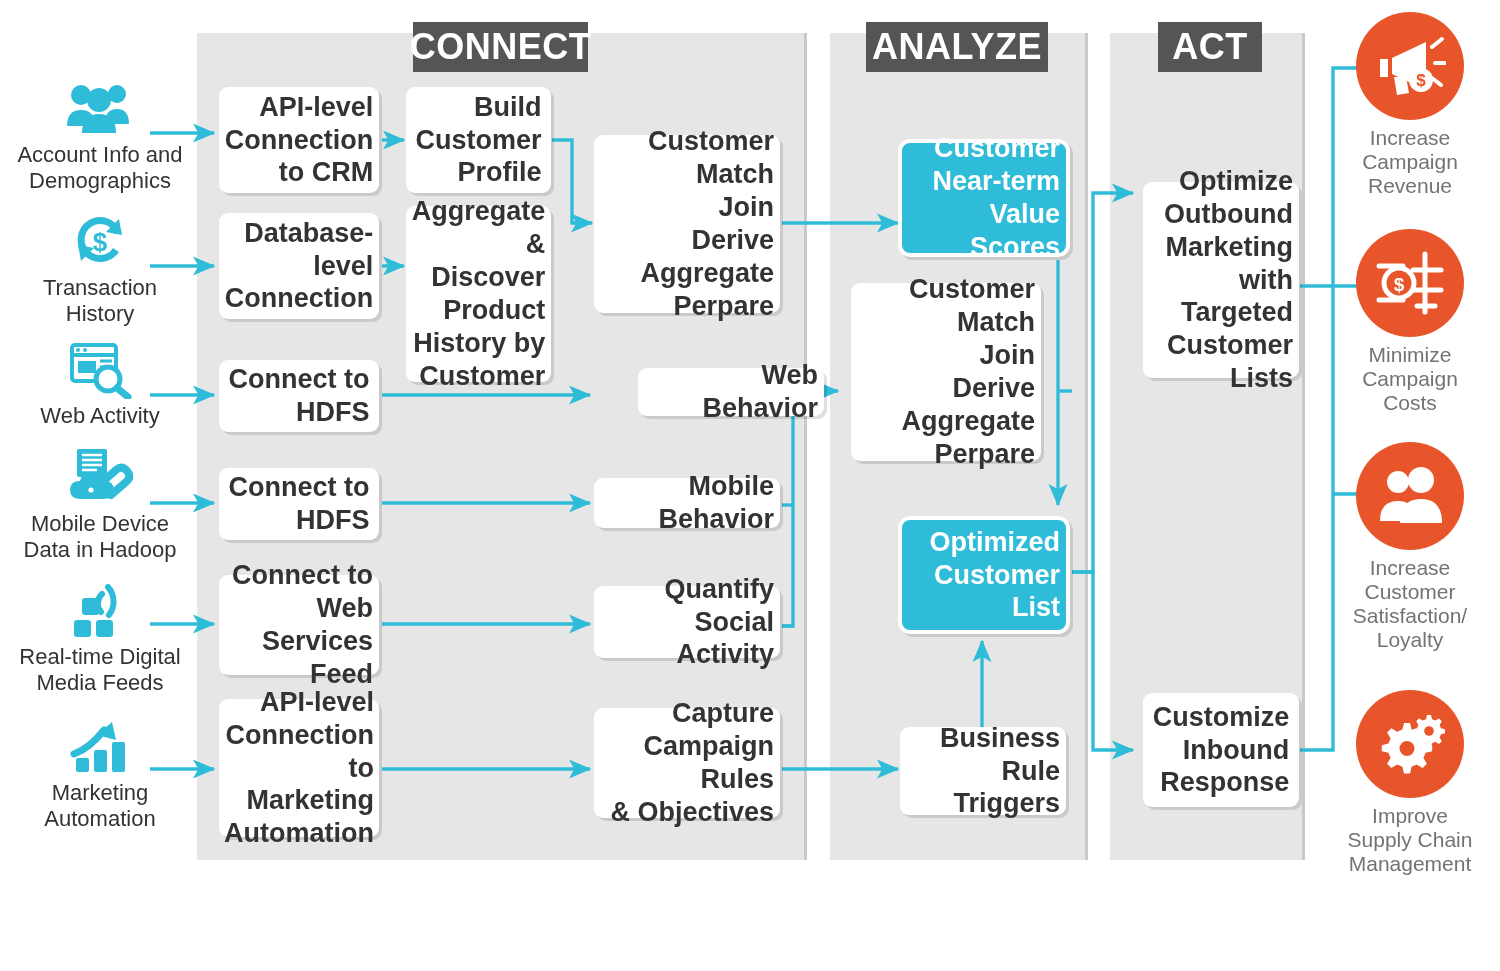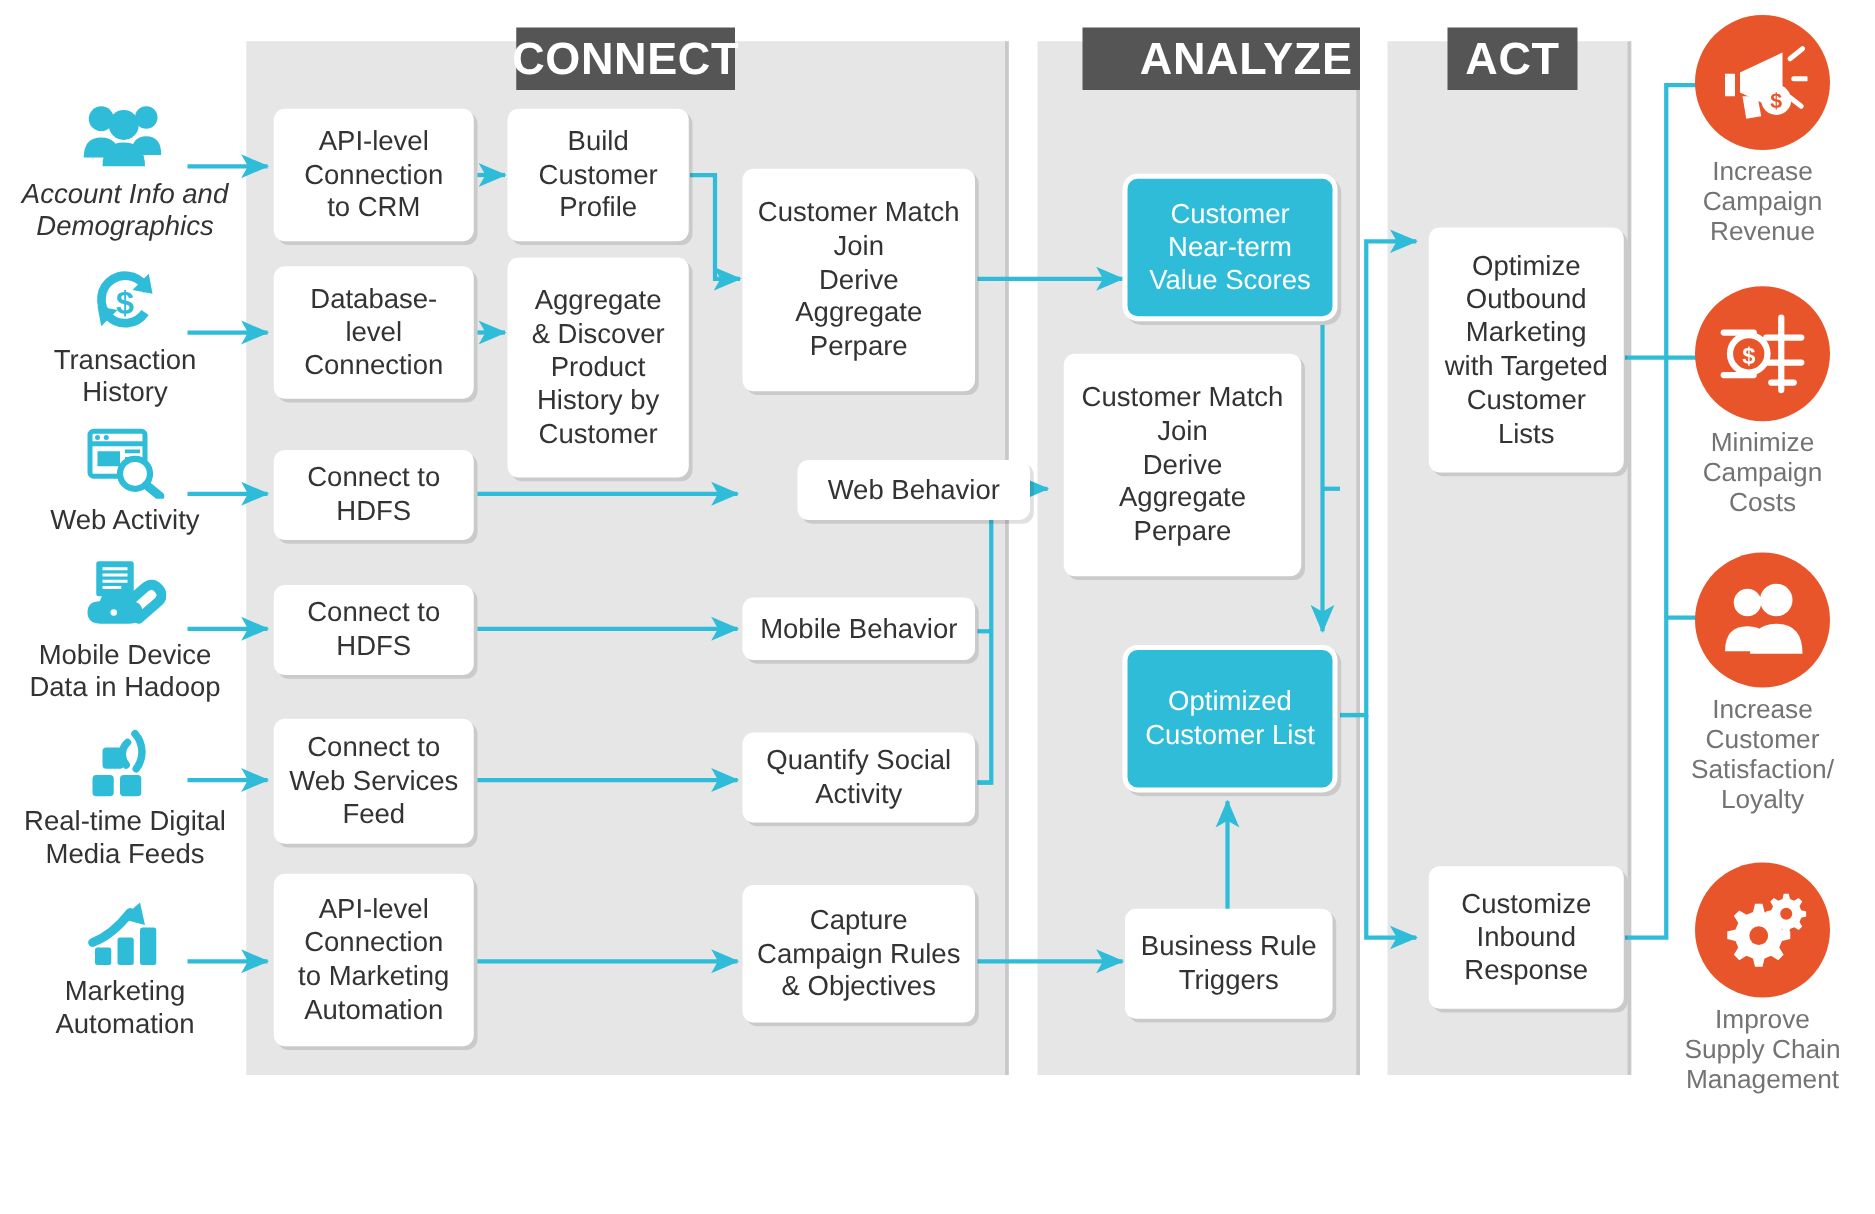--- a/index.html
+++ b/index.html
@@ -8,22 +8,22 @@
 
   
   .panel{position:absolute;background:#e6e6e6;border-right:3px solid #c9c9c9;box-sizing:border-box;}
   .panel-label{position:absolute;background:#555555;color:#ffffff;font-weight:bold;
                letter-spacing:.5px;display:flex;align-items:center;justify-content:center;
                font-size:36px;}
 
   
   .node{position:absolute;background:#ffffff;border-radius:9px;
         box-shadow:3px 3px 0 rgba(0,0,0,.12);
-        display:flex;align-items:center;justify-content:center;text-align:center;
-        color:#333333;font-size:22px;line-height:1.22;box-sizing:border-box;padding:4px 6px;}
+        display:flex;align-items:center;justify-content:center;text-align:right;
+        color:#333333;font-size:27px;line-height:1.22;box-sizing:border-box;padding:4px 6px;font-weight:bold;}
   .node.accent{background:#2fbcd8;color:#ffffff;border:4px solid #ffffff;border-radius:12px;}
 
   
   .source{position:absolute;width:200px;text-align:center;}
   .source .slabel{color:#333333;font-size:22px;line-height:1.16;margin-top:4px;}
   .source .sicon{height:64px;display:flex;align-items:flex-end;justify-content:center;}
   .source .sicon svg{display:block;}
 
   
   .outcome{position:absolute;width:160px;text-align:center;}
@@ -36,21 +36,21 @@
 </head>
 <body>
 
 <div id="stage">
 
   <div class="panel" style="left:197px;top:33px;width:610px;height:827px;"></div>
   <div class="panel" style="left:830px;top:33px;width:258px;height:827px;"></div>
   <div class="panel" style="left:1110px;top:33px;width:195px;height:827px;"></div>
 
   <div class="panel-label" style="left:413px;top:22px;width:175px;height:50px;">CONNECT</div>
-  <div class="panel-label" style="left:866px;top:22px;width:182px;height:50px;padding-left:40px;">ANALYZE</div>
+  <div class="panel-label" style="left:866px;top:22px;width:182px;height:50px;">ANALYZE</div>
   <div class="panel-label" style="left:1158px;top:22px;width:104px;height:50px;">ACT</div>
 
   <svg class="wires" viewBox="0 0 1500 971">
     <defs>
       <marker id="ah" markerWidth="7" markerHeight="7" refX="6.2" refY="3.2" orient="auto" markerUnits="strokeWidth">
         <path d="M0,0.4 L6.6,3.2 L0,6 L1.6,3.2 Z" fill="#2fbcd8"></path>
       </marker>
     </defs>
     <g fill="none" stroke="#2fbcd8" stroke-width="3.4" marker-end="url(#ah)">
 
@@ -92,21 +92,21 @@
     <g fill="none" stroke="#2fbcd8" stroke-width="3.4">
       <path d="M782,391 H793"></path>
       <path d="M782,505 H793"></path>
       <path d="M782,626 H793"></path>
       <path d="M1058,391 H1072"></path>
       <path d="M1072,572 H1093"></path>
       <path d="M1333,286 V494"></path>
     </g>
   </svg>
 
-  <div class="source" style="left:0px;top:74px;font-style:italic;">
+  <div class="source" style="left:0px;top:74px;">
     <div class="sicon">
       <svg width="70" height="58" viewBox="0 0 70 58">
         <g fill="#2fbcd8">
           <circle cx="16" cy="15" r="10"></circle>
             <path d="M2,46 q0,-16 14,-16 q14,0 14,16 z"></path>
           <circle cx="52" cy="14" r="9"></circle>
             <path d="M40,44 q0,-15 12,-15 q12,0 12,15 z"></path>
           <circle cx="34" cy="20" r="12"></circle>
             <path d="M17,53 q0,-19 17,-19 q17,0 17,19 z"></path>
         </g>

